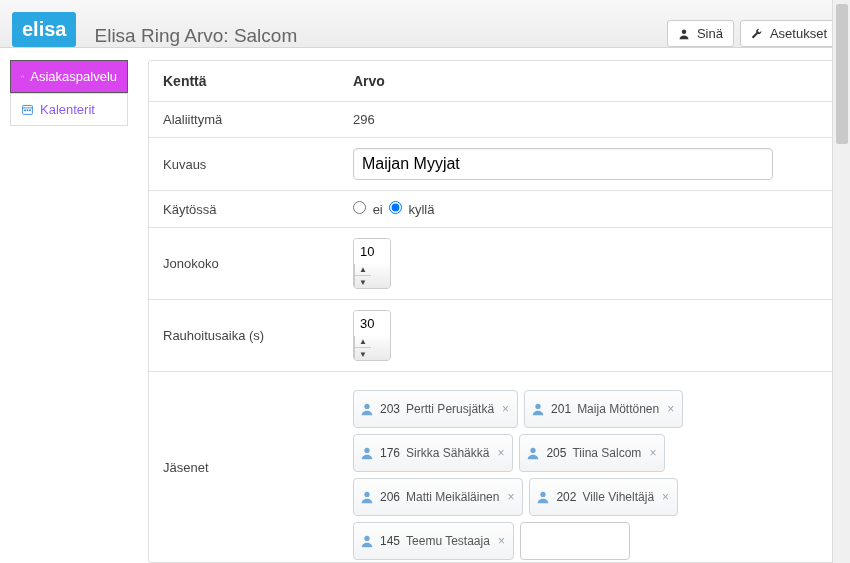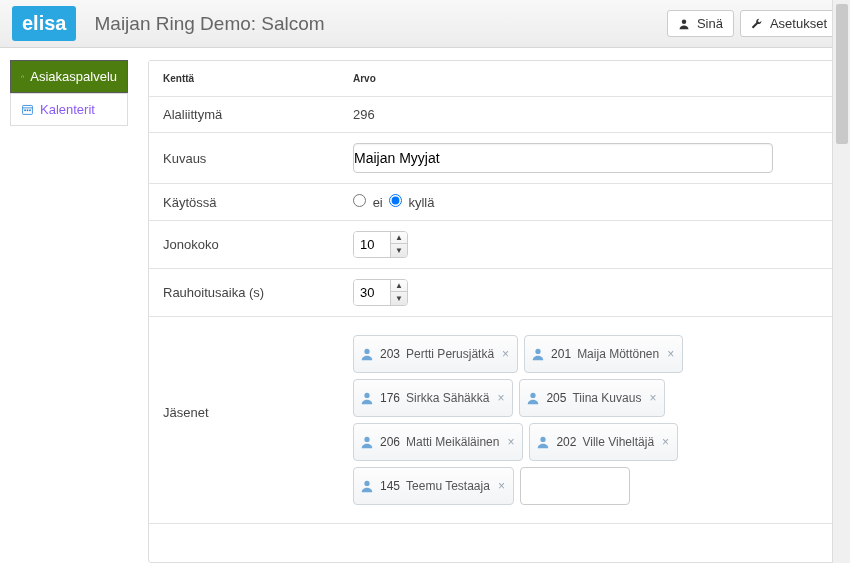--- a/index.html
+++ b/index.html
@@ -11,21 +11,21 @@
     width: 850px;
     height: 563px;
     overflow: hidden;
     position: relative;
   }
   .topbar {
     height: 48px;
     background: linear-gradient(#f8f8f8,#ececec);
     border-bottom: 1px solid #d6d6d6;
     display: flex;
-    align-items: center;
+    align-items: flex-end;
     padding: 0 12px;
   }
   .logo {
     background: #2aa6e0;
     color: #fff;
     font-weight: bold;
     font-size: 20px;
     padding: 6px 10px;
     border-radius: 3px;
     margin-right: 18px;
@@ -63,66 +63,67 @@
   .side-item {
     display: flex;
     align-items: center;
     gap: 6px;
     padding: 8px 10px;
     border: 1px solid #ddd;
     cursor: pointer;
     font-size: 13px;
   }
   .side-item.active {
-    background: #4d7c0f;
+    background: #d946ef;
     color: #fff;
     border-color: #5a5a5a;
   }
   .side-item a { color: #8b5cf6; text-decoration: none; }
   .content {
     flex: 1;
     border: 1px solid #ddd;
     border-radius: 3px;
     overflow: hidden;
   }
   table {
     width: 100%;
     border-collapse: collapse;
   }
   th {
     text-align: left;
     font-weight: bold;
     padding: 12px 14px;
     background: #fff;
     border-bottom: 1px solid #e3e3e3;
-    font-size: 10px;
+    font-size: 14px;
   }
   td {
     padding: 10px 14px;
     border-bottom: 1px solid #e3e3e3;
     vertical-align: middle;
     font-size: 13px;
     color: #444;
   }
   td.label-col { width: 190px; }
   .txt-input {
     width: 100%;
     max-width: 420px;
-    padding: 6px 0;
-    border: 1px solid #ccc;
-    border-radius: 4px;
-    font-size: 14px;
+    padding: 6px 8px;
+    border: 1px solid #ccc;
+    border-radius: 4px;
+    font-size: 16px;
     box-shadow: inset 0 1px 2px rgba(0,0,0,0.06);
   }
   .num-wrap {
     display: inline-flex;
     border: 1px solid #ccc;
     border-radius: 4px;
     overflow: hidden;
     align-items: stretch;
+    flex-direction: column;
   }
   .num-wrap input {
     width: 36px;
     border: none;
     padding: 5px 6px;
     font-size: 13px;
     outline: none;
   }
   .num-btns {
     display: flex;
@@ -193,21 +194,21 @@
     background: #c9c9c9;
     border-radius: 2px;
   }
   .side-item svg { width: 13px; height: 13px; }
 </style>
 </head>
 <body>
 
 <div class="topbar">
   <div class="logo">elisa</div>
-  <div class="page-title">Maijan Ring Demo: Salcom</div>
+  <div class="page-title">Elisa Ring Arvo: Salcom</div>
   <button class="topbtn">
     <svg viewBox="0 0 16 16" fill="#333">
         <circle cx="8" cy="5" r="3"></circle>
         <path d="M2 15c0-3 3-5 6-5s6 2 6 5z"></path>
       </svg>
     <span>Sinä</span>
   </button>
   <button class="topbtn">
     <svg viewBox="0 0 16 16" fill="#333">
         <path d="M14 4a4 4 0 0 1-5 4l-6 6-2-2 6-6a4 4 0 0 1 4-5l-2 3 2 2z"></path>
@@ -320,21 +321,21 @@
                   <span class="num">176</span>
                   <span>Sirkka Sähäkkä</span>
                   <span class="rm">×</span>
                 </span>
                 <span class="chip">
                   <svg viewBox="0 0 16 16">
                     <circle cx="8" cy="5" r="3" fill="#6fa8d8"></circle>
                     <path d="M2 15c0-3 3-5 6-5s6 2 6 5z" fill="#6fa8d8"></path>
                   </svg>
                   <span class="num">205</span>
-                  <span>Tiina Kuvaus</span>
+                  <span>Tiina Salcom</span>
                   <span class="rm">×</span>
                 </span>
                 <span class="chip">
                   <svg viewBox="0 0 16 16">
                     <circle cx="8" cy="5" r="3" fill="#6fa8d8"></circle>
                     <path d="M2 15c0-3 3-5 6-5s6 2 6 5z" fill="#6fa8d8"></path>
                   </svg>
                   <span class="num">206</span>
                   <span>Matti Meikäläinen</span>
                   <span class="rm">×</span>

